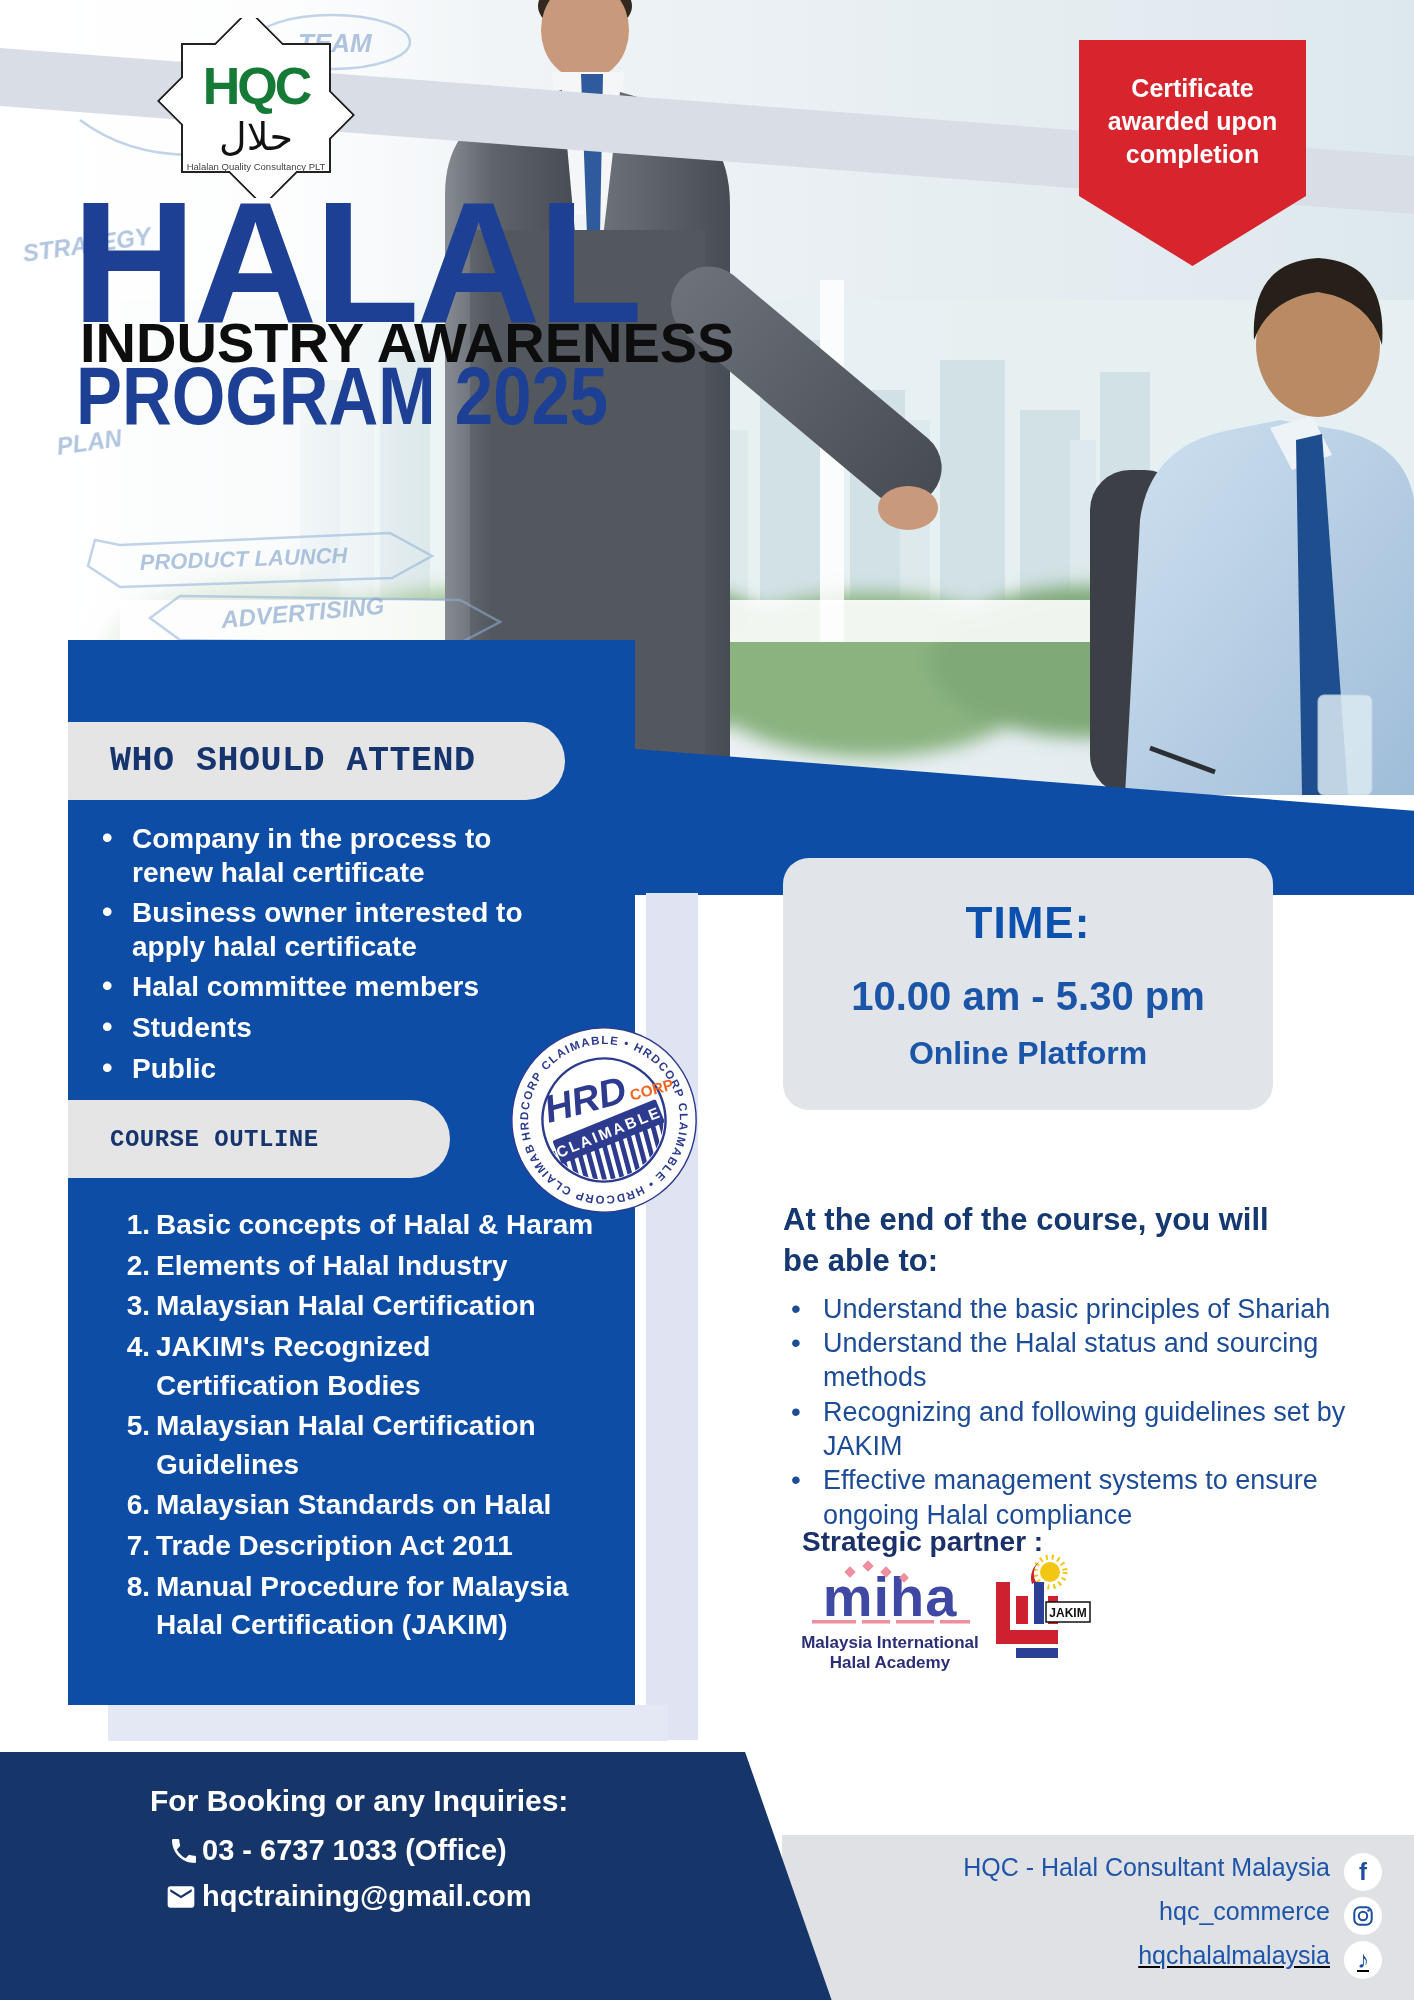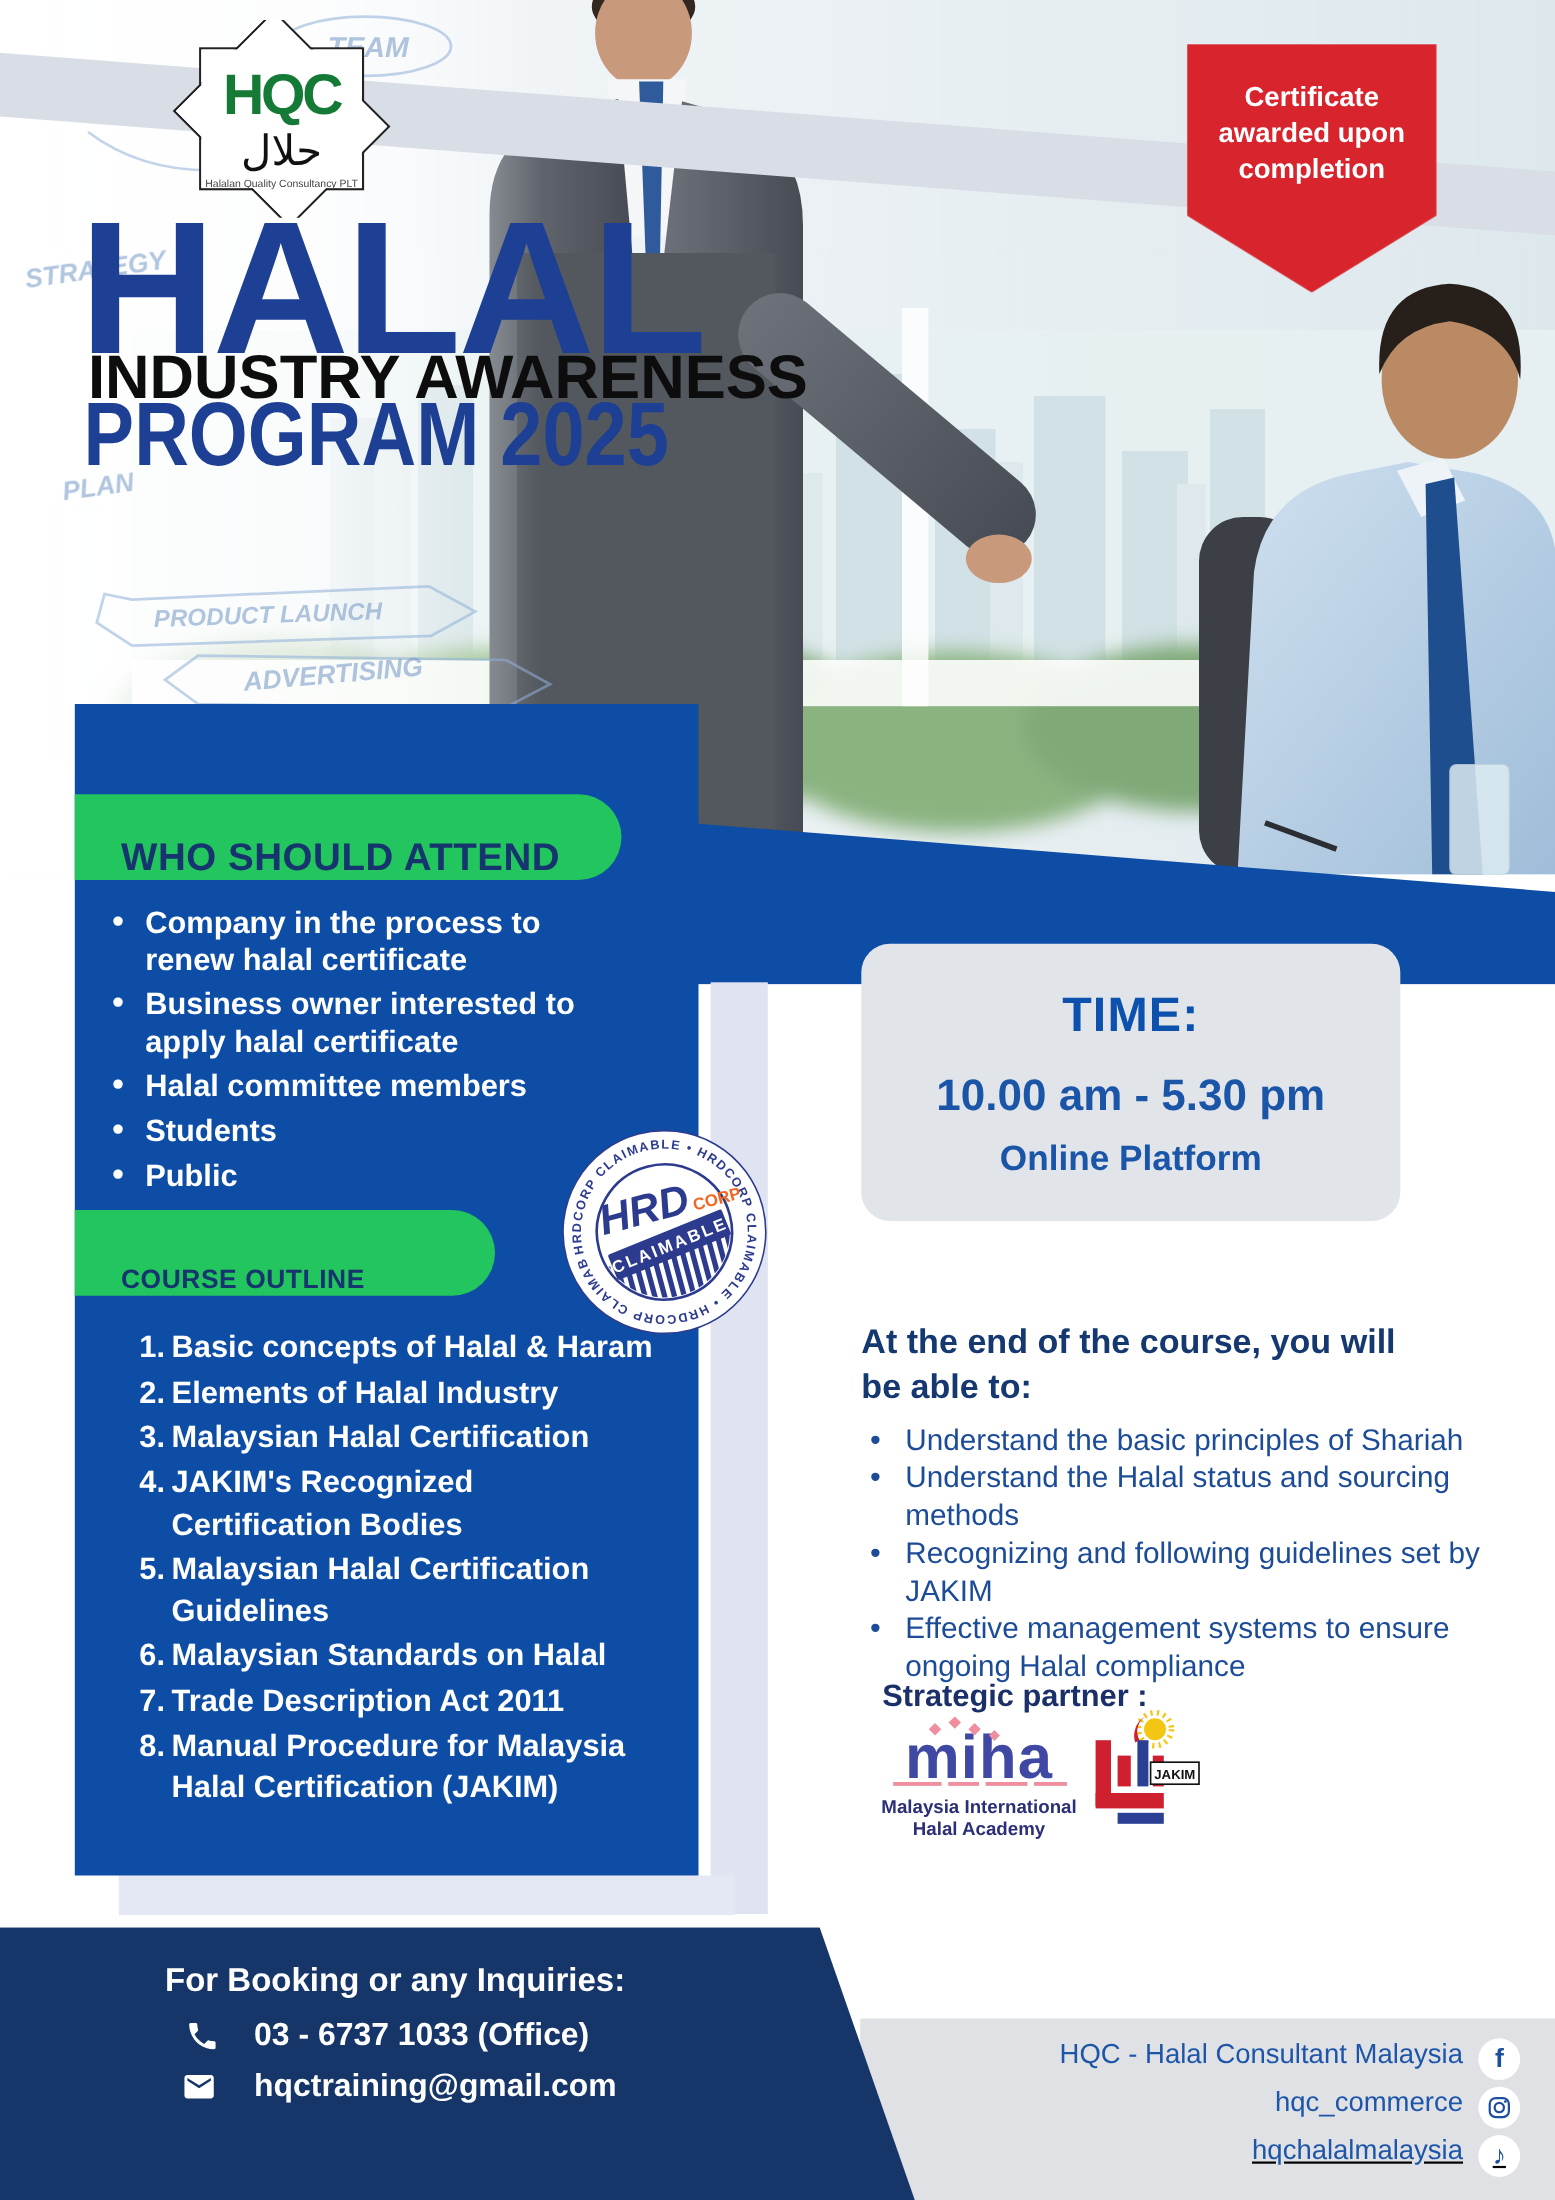--- a/index.html
+++ b/index.html
@@ -14,21 +14,21 @@
   .gray-band{left:0;top:600;width:1414px;height:260px;background:#d9dee6;z-index:1;
              clip-path:polygon(0px 48px,1414px 156px,1414px 214px,0px 106px);}
   .blue-band{left:68px;top:640px;width:1346px;height:255px;background:#0d4da6;z-index:1;
              clip-path:polygon(0 25%,100% 67%,100% 100%,0 100%);}
 
   
   .left-panel{left:68px;top:640px;width:567px;height:1065px;background:#0d4da6;z-index:2;}
   .panel-shadow{left:108px;top:1705px;width:560px;height:36px;background:#e4e7f4;z-index:1;}
   .lavender-strip{left:646px;top:893px;width:52px;height:847px;background:#e0e4f2;z-index:1;}
 
-  .pill{background:#22c55e;border-radius:0 40px 40px 0;z-index:3;display:flex;align-items:flex-end;}
+  .pill{background:#e5e5e5;border-radius:0 40px 40px 0;z-index:3;display:flex;align-items:center;font-family:Liberation Mono, monospace;}
   .pill-who{left:68px;top:722px;width:497px;height:78px;}
   .pill-course{left:68px;top:1100px;width:382px;height:78px;}
   .pill-text{color:#16356e;font-weight:bold;letter-spacing:.5px;padding-left:42px;}
   .pill-who .pill-text{font-size:35px;}
   .pill-course .pill-text{font-size:24px;}
 
   ul.who-list{left:96px;top:822px;width:470px;margin:0;padding:0;list-style:none;z-index:3;position:absolute;}
   ul.who-list li{position:relative;color:#ffffff;font-size:28px;font-weight:bold;line-height:1.2;
                  padding-left:36px;margin-bottom:7px;}
   ul.who-list li::before{content:"•";position:absolute;left:6px;top:-2px;font-size:30px;}
@@ -70,21 +70,21 @@
 
   
   .social-panel{left:782px;top:1835px;width:632px;height:165px;background:#dfe1e5;z-index:3;}
   .social-row{position:absolute;right:32px;height:40px;display:flex;gap:14px;}
   .social-handle{color:#1d55a8;font-size:25px;}
   .social-icon{width:38px;height:38px;border-radius:50%;background:#ffffff;display:flex;
                align-items:center;justify-content:center;color:#1d4ea0;font-weight:800;font-size:24px;}
   .footer-navy{left:0;top:1752px;width:840px;height:248px;background:#163569;z-index:4;
                clip-path:polygon(0 0,88.7% 0,99% 100%,0 100%);}
   .footer-heading{position:absolute;left:150px;top:32px;color:#ffffff;font-size:30px;font-weight:bold;}
-  .footer-row{position:absolute;display:flex;align-items:center;gap:31px;color:#ffffff;
+  .footer-row{position:absolute;display:flex;align-items:center;gap:2px;color:#ffffff;
               font-size:29px;font-weight:bold;text-align:right;}
   .footer-row.phone{left:168px;top:82px;}
   .footer-row.email{left:162px;top:128px;}
 
   svg text{font-family:"Liberation Sans", sans-serif;}
   .arabic{font-family:"DejaVu Sans", sans-serif;}
 </style>
 </head>
 <body>
 

